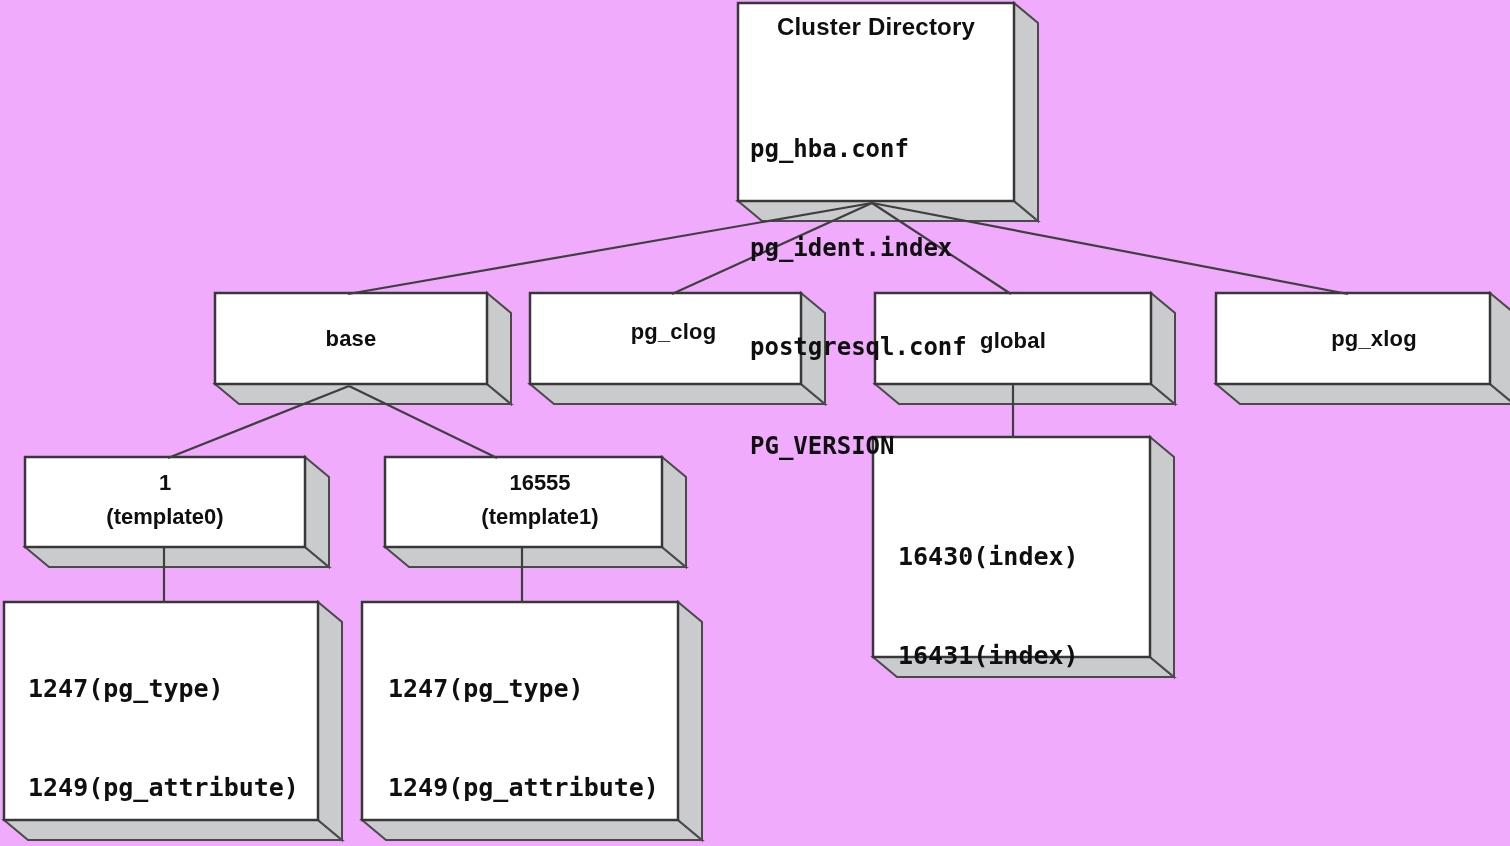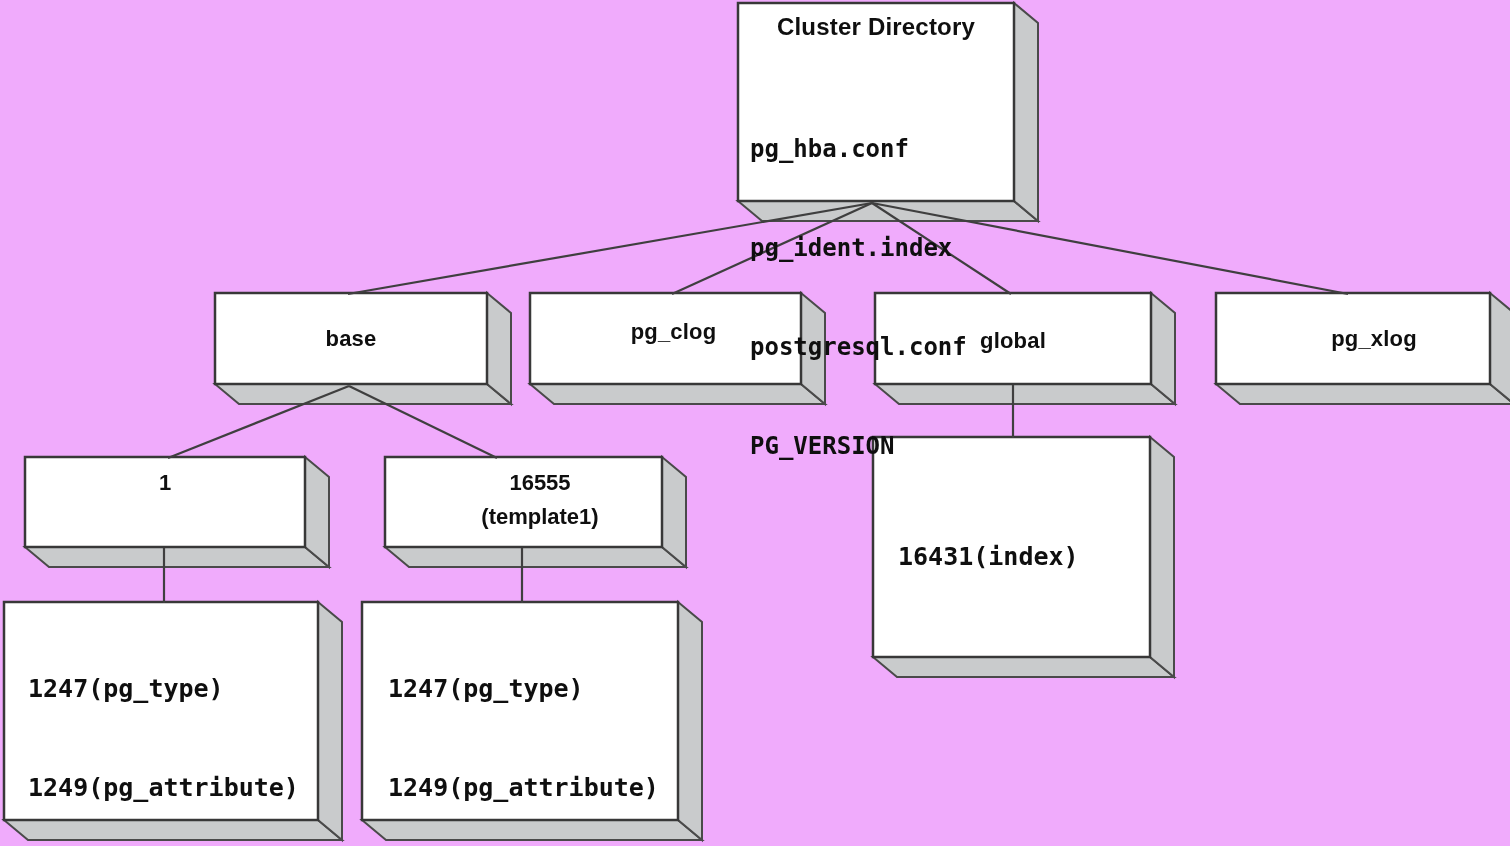--- a/index.html
+++ b/index.html
@@ -119,20 +119,21 @@
     <div class="line">PG_VERSION</div>
   </div>
 
   <div class="txt dir-label" style="left:215px;top:293px;width:272px;height:91px;text-align:center;">base</div>
   <div class="txt dir-label" style="left:530px;top:293px;width:271px;height:78px;margin-left:8px;">pg_clog</div>
   <div class="txt dir-label" style="left:875px;top:293px;width:276px;height:95px;">global</div>
   <div class="txt dir-label" style="left:1216px;top:293px;width:316px;height:91px;">pg_xlog</div>
 
   <div class="txt db-label" style="left:25px;top:466px;width:280px;">
     <div>1</div>
+    <div>(template0)</div>
   </div>
   <div class="txt db-label" style="left:385px;top:466px;width:310px;">
     <div>16555</div>
     <div>(template1)</div>
   </div>
 
   <div class="txt mono-list file-list" style="left:28px;top:606px;">
     <div class="line">1247(pg_type)</div>
     <div class="line">1249(pg_attribute)</div>
     
@@ -144,17 +145,18 @@
   <div class="txt mono-list file-list" style="left:388px;top:606px;">
     <div class="line">1247(pg_type)</div>
     <div class="line">1249(pg_attribute)</div>
     
     
     
     
   </div>
 
   <div class="txt mono-list file-list" style="left:898px;top:474px;">
+    <div class="line">16430(index)</div>
     <div class="line">16431(index)</div>
     
   </div>
 
 </div>
 
 </body></html>

